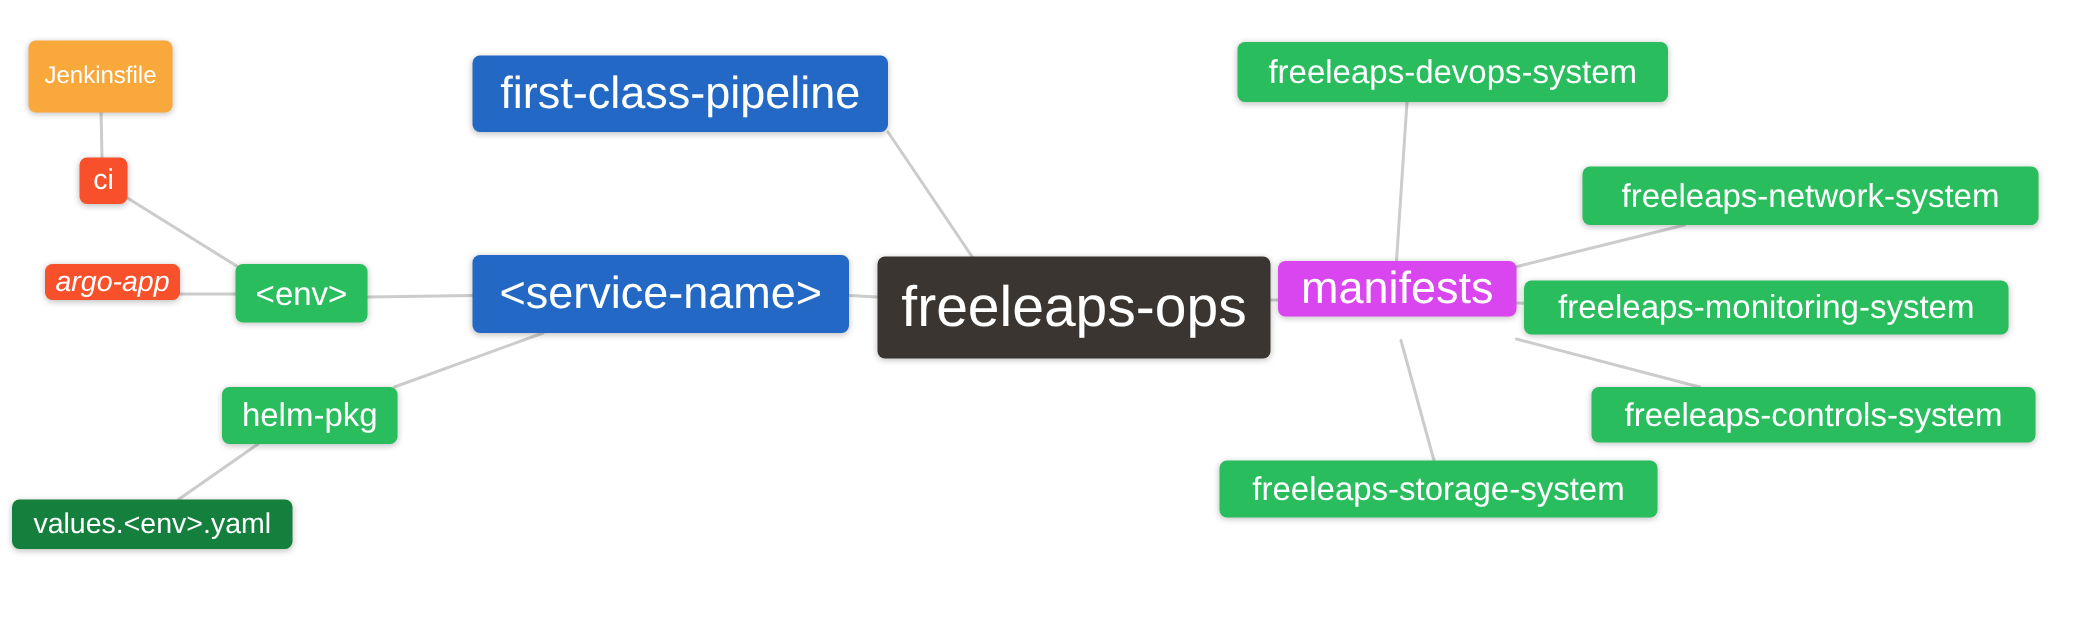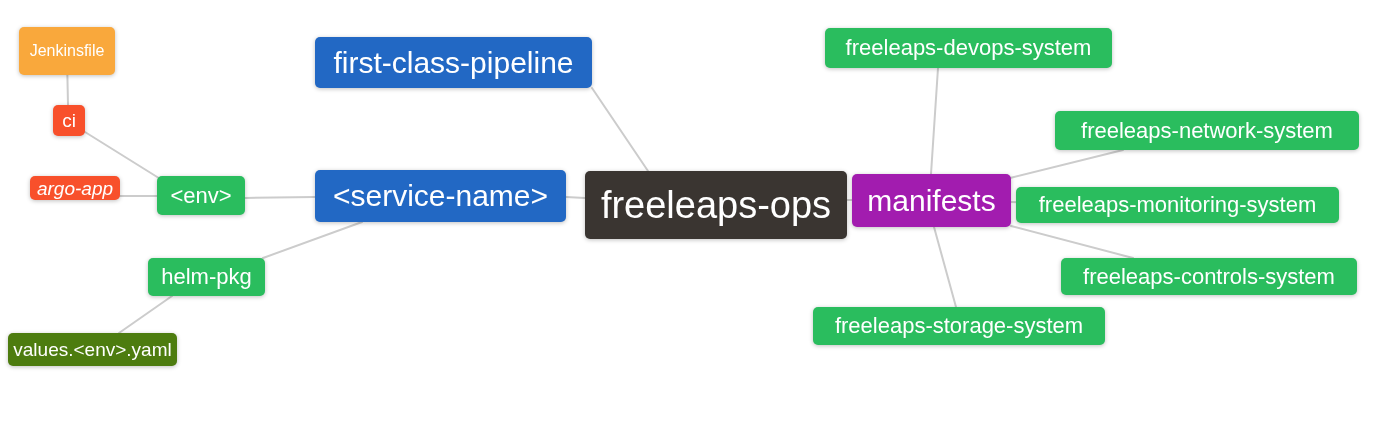--- a/index.html
+++ b/index.html
@@ -54,26 +54,26 @@
       <line x1="931" y1="174" x2="938" y2="68" stroke="#CCCCCC" stroke-width="2" stroke-linecap="round"></line>
       <line x1="1010" y1="178" x2="1123" y2="150" stroke="#CCCCCC" stroke-width="2" stroke-linecap="round"></line>
       <line x1="1011" y1="202" x2="1052" y2="203" stroke="#CCCCCC" stroke-width="2" stroke-linecap="round"></line>
       <line x1="1011" y1="226" x2="1133" y2="258" stroke="#CCCCCC" stroke-width="2" stroke-linecap="round"></line>
       <line x1="934" y1="227" x2="956" y2="307" stroke="#CCCCCC" stroke-width="2" stroke-linecap="round"></line>
     </svg>
   <div id="node-layer">
       <div class="node lvl0" style="left: 585px; top: 171px; width: 262px; height: 68px; background: rgb(58, 53, 49); color: rgb(255, 255, 255);">freeleaps-ops</div>
       <div class="node lvl1" style="left: 315px; top: 37px; width: 277px; height: 51px; background: rgb(34, 104, 196); color: rgb(255, 255, 255);">first-class-pipeline</div>
       <div class="node lvl1" style="left: 315px; top: 170px; width: 251px; height: 52px; background: rgb(34, 104, 196); color: rgb(255, 255, 255);">&lt;service-name&gt;</div>
-      <div class="node lvl1" style="left: 852px; top: 174px; width: 159px; height: 53px; background: #a21caf; color: rgb(255, 255, 255);">manifests</div>
+      <div class="node lvl1" style="left: 852px; top: 174px; width: 159px; height: 37px; background: #d946ef; color: rgb(255, 255, 255);">manifests</div>
       <div class="node lvl2" style="left: 157px; top: 176px; width: 88px; height: 39px; background: rgb(42, 189, 94); color: rgb(255, 255, 255);">&lt;env&gt;</div>
       <div class="node lvl2" style="left: 148px; top: 258px; width: 117px; height: 38px; background: rgb(42, 189, 94); color: rgb(255, 255, 255);">helm-pkg</div>
       <div class="node lvl2" style="left: 798px; top: 28px; width: 287px; height: 40px; background: rgb(42, 189, 94); color: rgb(255, 255, 255); margin-left: 27px;">freeleaps-devops-system</div>
       <div class="node lvl2" style="left: 1055px; top: 111px; width: 304px; height: 39px; background: rgb(42, 189, 94); color: rgb(255, 255, 255);">freeleaps-network-system</div>
       <div class="node lvl2" style="left: 1016px; top: 187px; width: 323px; height: 36px; background: rgb(42, 189, 94); color: rgb(255, 255, 255);">freeleaps-monitoring-system</div>
       <div class="node lvl2" style="left: 1061px; top: 258px; width: 296px; height: 37px; background: rgb(42, 189, 94); color: rgb(255, 255, 255);">freeleaps-controls-system</div>
       <div class="node lvl2" style="left: 813px; top: 307px; width: 292px; height: 38px; background: rgb(42, 189, 94); color: rgb(255, 255, 255);">freeleaps-storage-system</div>
       <div class="node lvl3" style="left: 53px; top: 105px; width: 32px; height: 31px; background: rgb(248, 80, 43); color: rgb(255, 255, 255);">ci</div>
       <div class="node lvl3" style="left: 30px; top: 176px; width: 90px; height: 24px; background: rgb(248, 80, 43); color: rgb(255, 255, 255); font-style: italic;">argo-app</div>
-      <div class="node lvl3" style="left: 8px; top: 333px; width: 169px; height: 33px; background: #4d7c0f; color: rgb(255, 255, 255);">values.&lt;env&gt;.yaml</div>
+      <div class="node lvl3" style="left: 8px; top: 333px; width: 187px; height: 33px; background: #15803d; color: rgb(255, 255, 255);">values.&lt;env&gt;.yaml</div>
       <div class="node lvl4" style="left: 19px; top: 27px; width: 96px; height: 48px; background: rgb(249, 168, 60); color: rgb(255, 255, 255);">Jenkinsfile</div>
     </div>
 </div>
 
 </body></html>

